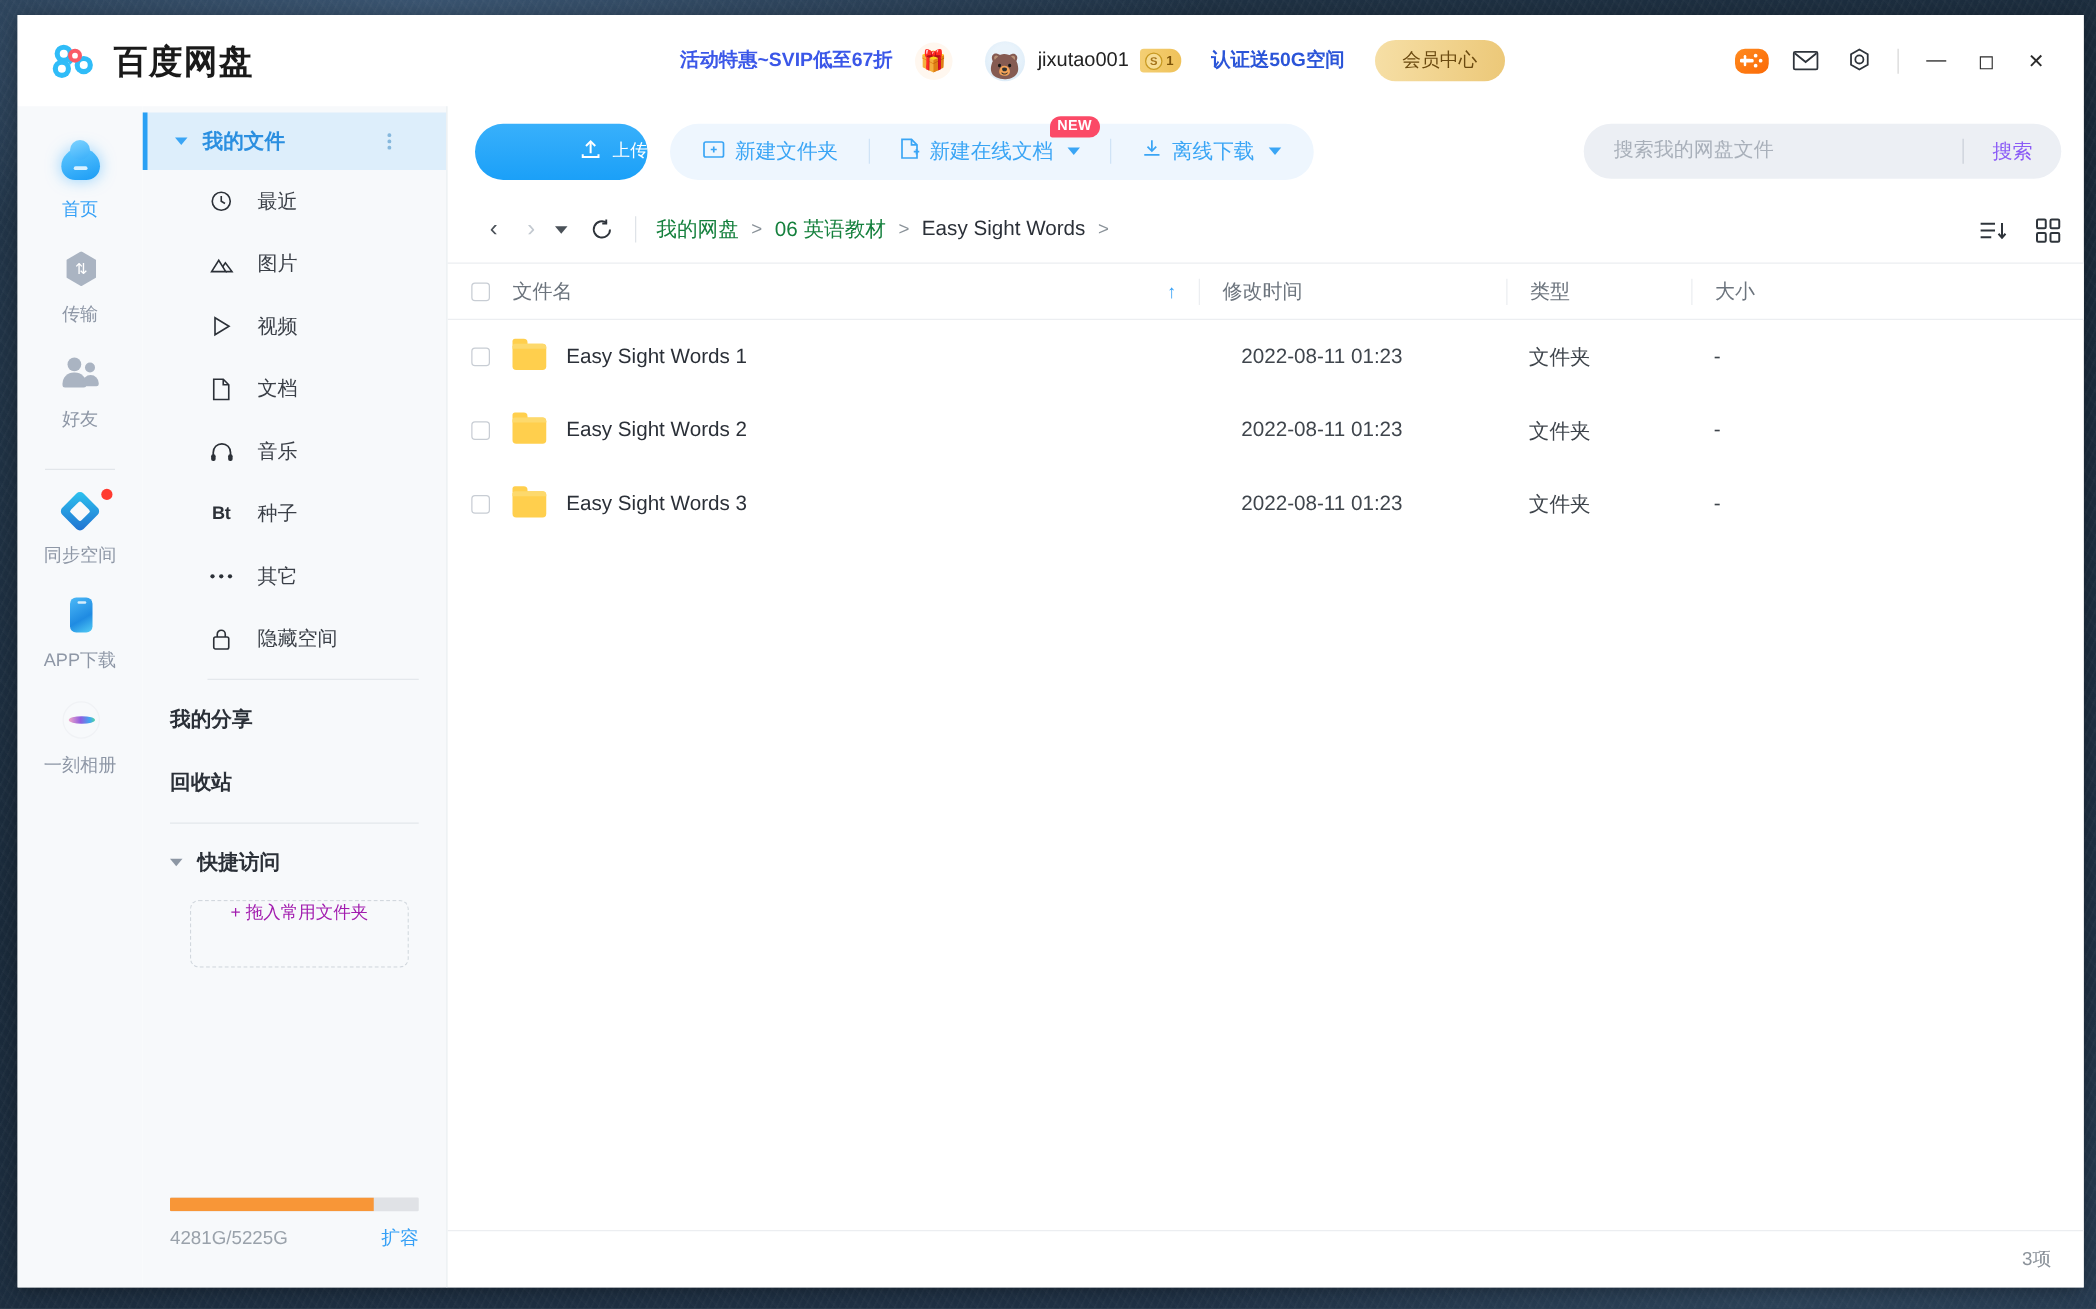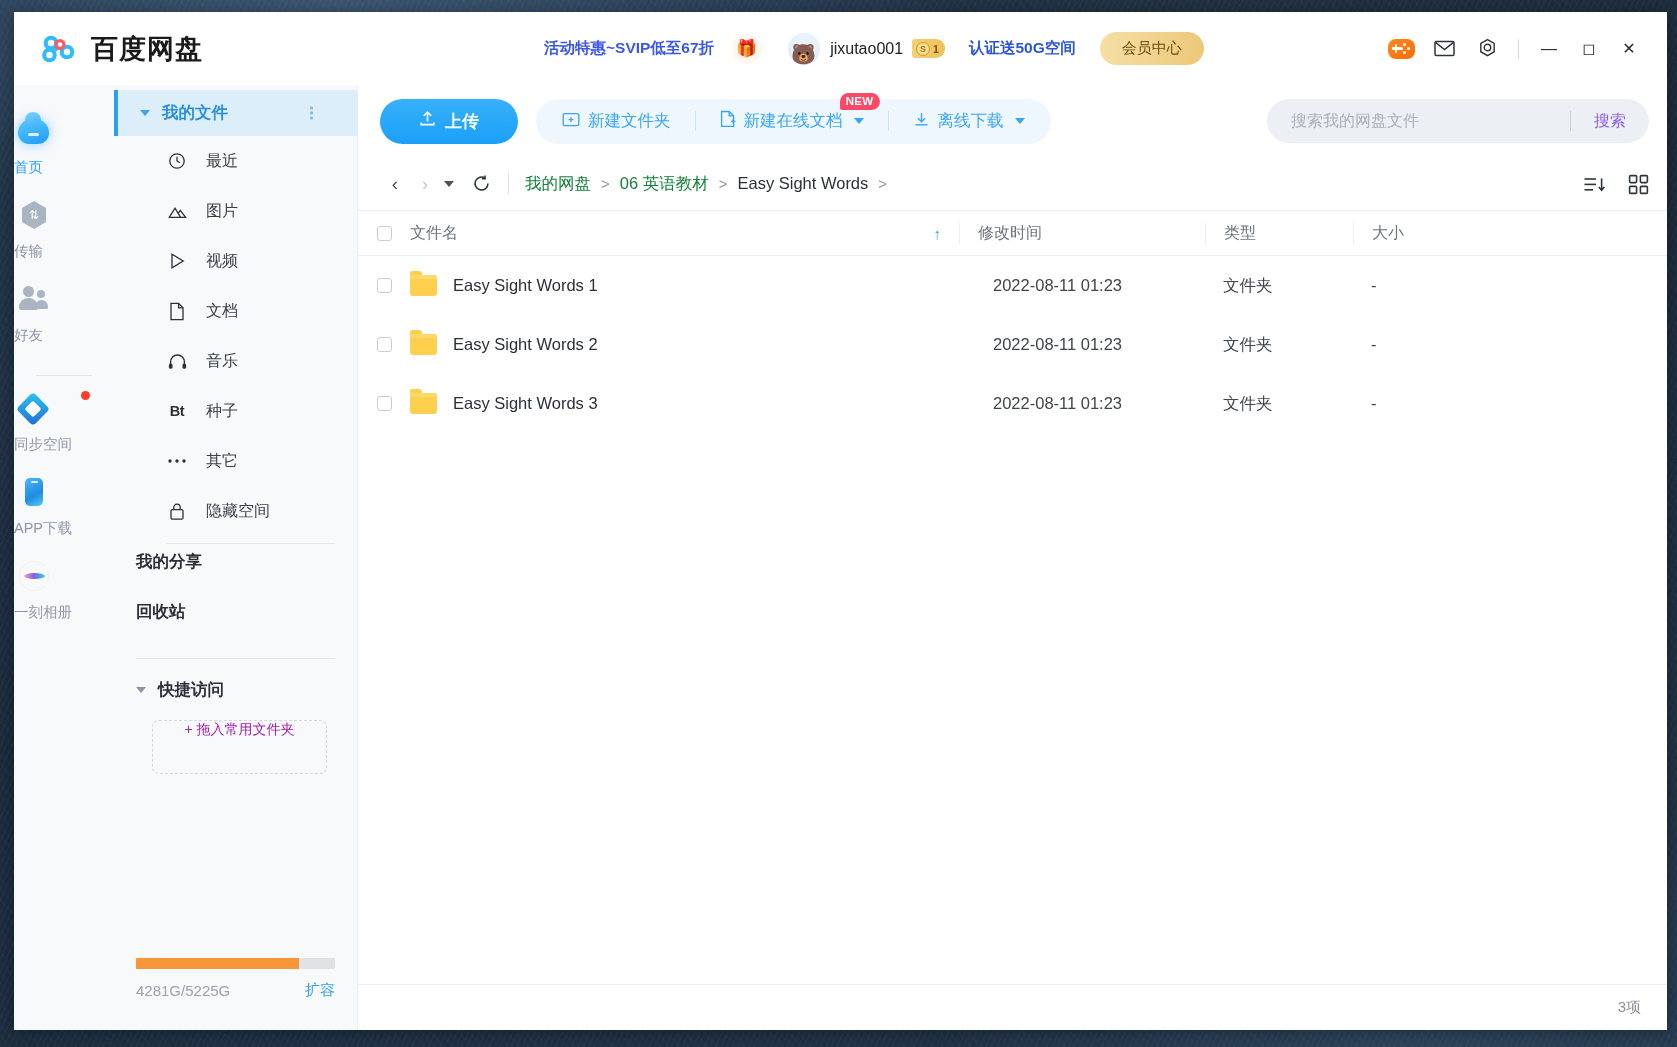--- a/index.html
+++ b/index.html
@@ -178,21 +178,21 @@
   #icon-rail {
     width: 100px;
     background: #f7f9fb;
     flex: 0 0 auto;
     position: relative;
     padding-top: 24px;
   }
   .rail-item {
     height: 84px;
     display: flex; flex-direction: column;
-    justify-content: flex-start;
+    align-items: center; justify-content: flex-start;
     cursor: pointer;
     position: relative;
     padding-top: 6px;
   }
   .rail-label {
     font-size: 14.5px;
     color: #8e97a6;
     margin-top: 9px;
   }
   .rail-item.active .rail-label { color: #35a0f6; }
@@ -328,21 +328,21 @@
   }
   .cat-ico {
     width: 22px; height: 22px; margin-right: 18px;
     display: flex; align-items: center; justify-content: center;
     color: #2c3138; font-size: 15px;
     flex: 0 0 auto;
   }
   .cat-ico svg { display: block; }
   .cat-bt { font-size: 14.5px; font-weight: bold; letter-spacing: -0.3px; }
   .cat-strong {
-    height: 50px; display: flex; align-items: flex-start;
+    height: 50px; display: flex; align-items: center;
     padding-left: 22px; font-size: 16.5px; font-weight: bold; color: #2b3038;
     cursor: pointer;
   }
   .cat-divider { height: 1px; background: #e4e8ec; margin: 7px 22px 7px 52px; }
   .cat-divider.wide { margin: 7px 22px; }
   .quick-head {
     height: 48px; display: flex; align-items: center;
     padding-left: 22px; cursor: pointer;
   }
   .quick-head .caret { border-top-color: #8d97a4; }
@@ -380,26 +380,25 @@
     height: 72px; flex: 0 0 auto;
     display: flex; align-items: center;
     padding: 0 0 0 22px;
     position: relative;
   }
   .upload-btn {
     height: 45px; min-width: 138px;
     background: linear-gradient(180deg,#38b0fb,#1ba0f8);
     color: #fff;
     border: none; border-radius: 23px;
-    font-size: 17px;
-    display: flex; align-items: center; justify-content: center;
+    font-size: 14px;
+    display: flex; align-items: center; justify-content: flex-end;
     gap: 9px;
     cursor: pointer;
     font-family: "Liberation Sans", sans-serif;
-    font-weight: bold;
   }
   .tool-group {
     height: 45px;
     background: #eef6fe;
     border-radius: 23px;
     margin-left: 18px;
     display: flex; align-items: center;
     padding: 0 22px;
     position: relative;
   }

